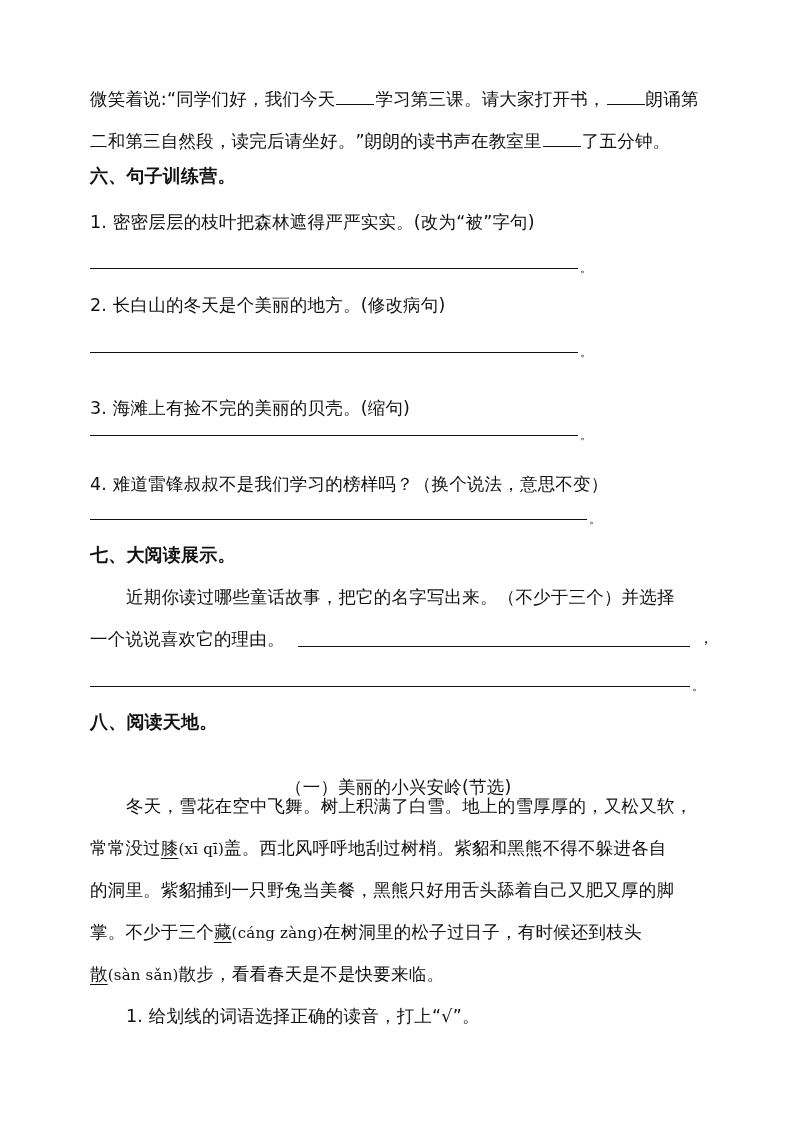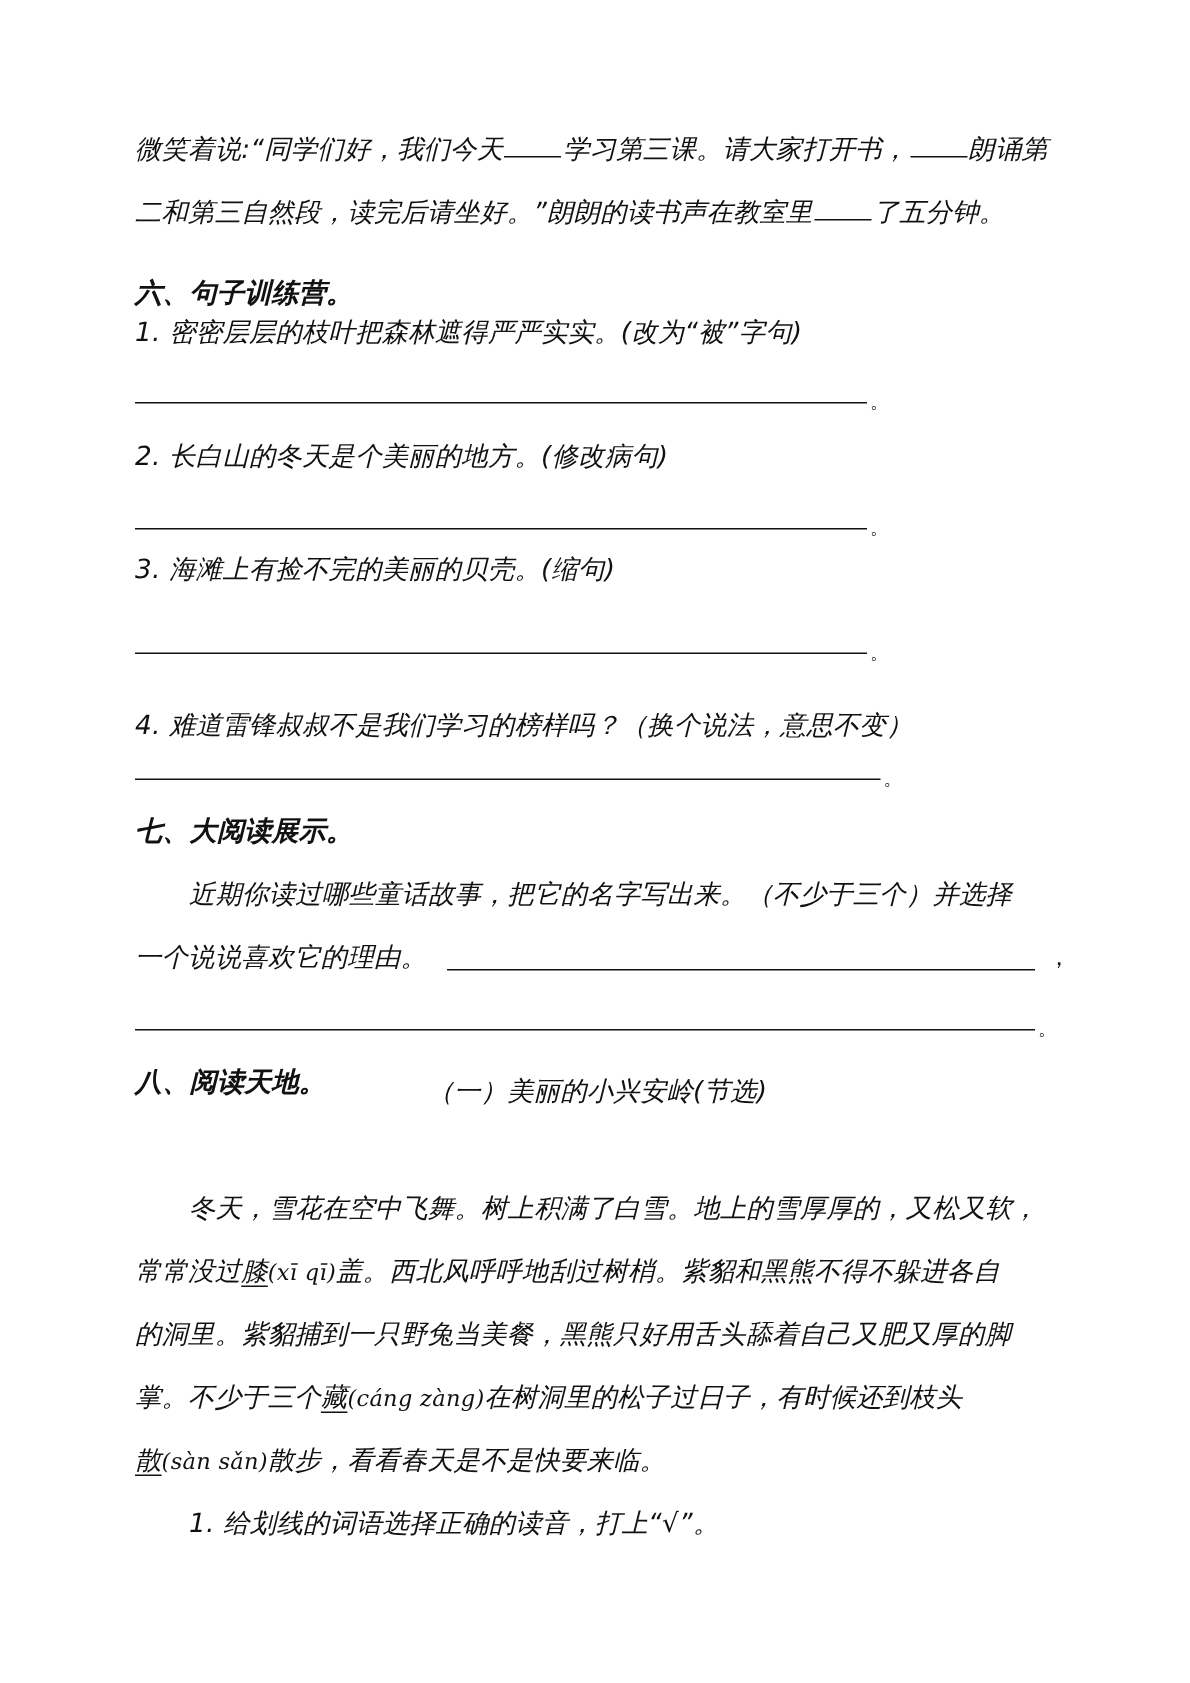--- a/index.html
+++ b/index.html
@@ -3,21 +3,21 @@
 <meta charset="utf-8">
 <style>
   html, body { margin: 0; padding: 0; background: #ffffff; }
   body {
     width: 793px; height: 1122px; position: relative; overflow: hidden;
     font-family: "DejaVu Sans", "Liberation Sans", sans-serif;
     color: #111111;
   }
   .line {
     position: absolute; left: 90px; font-size: 17.5px; line-height: 24px;
-    white-space: nowrap; letter-spacing: 0.2px; font-style: italic;
+    white-space: nowrap; letter-spacing: 0.2px;
   }
   .h { font-weight: bold; font-size: 18px; }
   .blank {
     display: inline-block; border-bottom: 1.3px solid #111; height: 18px;
     vertical-align: baseline; margin: 0 1px;
   }
   .ans {
     position: absolute; left: 90px; height: 1px; border-top: 1.3px solid #111;
   }
   .dot {
@@ -30,48 +30,48 @@
 </head>
 <body>
 
 <div class="line" style="top:86px;">
   <span>微笑着说:“同学们好，我们今天</span><span class="blank" style="width:38px;"></span><span>学习第三课。请大家打开书，</span><span class="blank" style="width:38px;"></span><span>朗诵第</span>
 </div>
 <div class="line" style="top:128px;text-align:right;">
   <span>二和第三自然段，读完后请坐好。”朗朗的读书声在教室里</span><span class="blank" style="width:38px;"></span><span>了五分钟。</span>
 </div>
 
-<div class="line h" style="top:184px;">六、句子训练营。</div>
+<div class="line h" style="top:164px;">六、句子训练营。</div>
 
 <div class="line" style="top:210px;">1. 密密层层的枝叶把森林遮得严严实实。(改为“被”字句)</div>
 <div class="ans" style="top:268px; width:488px;"></div>
 <div class="dot" style="top:262px; left:580px;">。</div>
 
 <div class="line" style="top:293px;">2. 长白山的冬天是个美丽的地方。(修改病句)</div>
 <div class="ans" style="top:352px; width:488px;"></div>
 <div class="dot" style="top:346px; left:580px;">。</div>
 
-<div class="line" style="top:368px;">3. 海滩上有捡不完的美丽的贝壳。(缩句)</div>
+<div class="line" style="top:396px;">3. 海滩上有捡不完的美丽的贝壳。(缩句)</div>
 <div class="ans" style="top:435px; width:488px;"></div>
 <div class="dot" style="top:429px; left:580px;">。</div>
 
 <div class="line" style="top:459px;margin-top:13px;">4. 难道雷锋叔叔不是我们学习的榜样吗？（换个说法，意思不变）</div>
 <div class="ans" style="top:519px; width:497px;"></div>
 <div class="dot" style="top:513px; left:589px;">。</div>
 
 <div class="line h" style="top:543px;">七、大阅读展示。</div>
 <div class="line indent" style="top:585px;">近期你读过哪些童话故事，把它的名字写出来。（不少于三个）并选择</div>
 <div class="line" style="top:627px;">一个说说喜欢它的理由。</div>
 <div class="ans" style="top:646px; left:298px; width:392px;"></div>
 <div class="dot" style="top:632px; left:698px; font-size:16px;">，</div>
 <div class="ans" style="top:686px; width:600px;"></div>
 <div class="dot" style="top:680px; left:692px;">。</div>
 
 <div class="line h" style="top:710px;text-align:center;">八、阅读天地。</div>
-<div class="line" style="top:716px; left:285px;">（一）美丽的小兴安岭(节选)</div>
+<div class="line" style="top:775px; left:285px;">（一）美丽的小兴安岭(节选)</div>
 <div class="line indent" style="top:794px;">冬天，雪花在空中飞舞。树上积满了白雪。地上的雪厚厚的，又松又软，</div>
 <div class="line" style="top:836px;">
   <span>常常没过</span><span class="u">膝</span><span class="py">(xī  qī)</span><span>盖。西北风呼呼地刮过树梢。紫貂和黑熊不得不躲进各自</span>
 </div>
 <div class="line" style="top:878px;">的洞里。紫貂捕到一只野兔当美餐，黑熊只好用舌头舔着自己又肥又厚的脚</div>
 <div class="line" style="top:920px;">
   <span>掌。不少于三个</span><span class="u">藏</span><span class="py">(cáng  zàng)</span><span>在树洞里的松子过日子，有时候还到枝头</span>
 </div>
 <div class="line" style="top:962px;">
   <span class="u">散</span><span class="py">(sàn  sǎn)</span><span>散步，看看春天是不是快要来临。</span>

